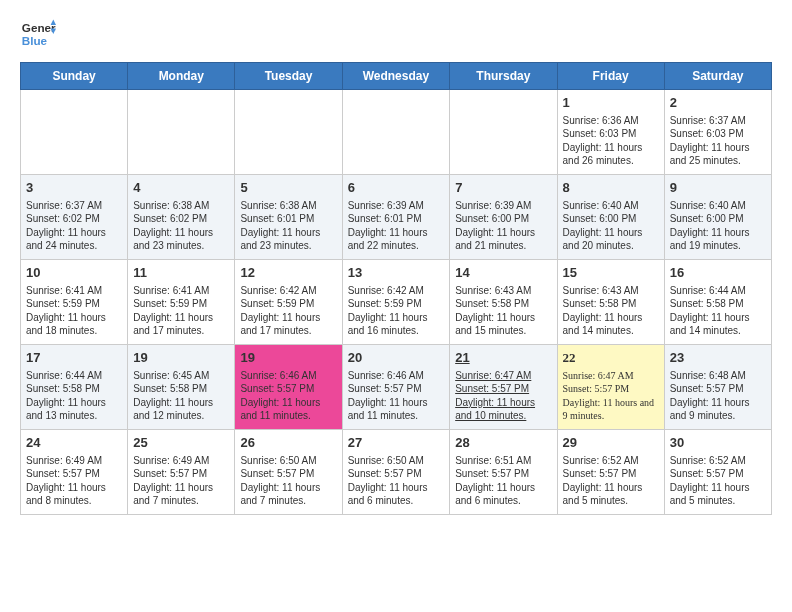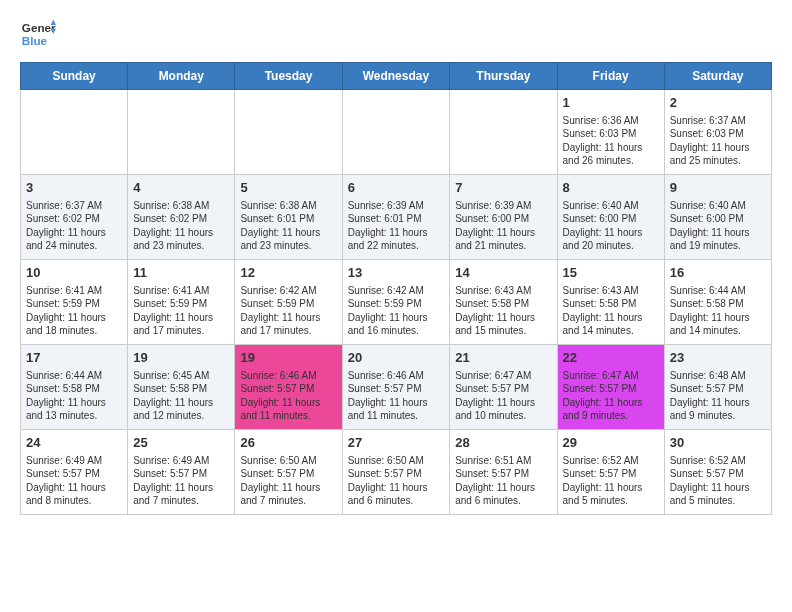--- a/index.html
+++ b/index.html
@@ -239,27 +239,27 @@
           <div>Sunrise: 6:46 AM</div>
           <div>Sunset: 5:57 PM</div>
           <div>Daylight: 11 hours and 11 minutes.</div>
         </td>
         <td style="background: rgb(240, 244, 248);">
           <span class="day-num">20</span>
           <div>Sunrise: 6:46 AM</div>
           <div>Sunset: 5:57 PM</div>
           <div>Daylight: 11 hours and 11 minutes.</div>
         </td>
-        <td style="background: rgb(240, 244, 248);">
+        <td style="background: rgb(240, 244, 248); text-decoration: underline;">
           <span class="day-num">21</span>
           <div>Sunrise: 6:47 AM</div>
           <div>Sunset: 5:57 PM</div>
           <div>Daylight: 11 hours and 10 minutes.</div>
         </td>
-        <td style="background: #d946ef;">
+        <td style="background: #fef9c3; font-family: Liberation Serif, serif;">
           <span class="day-num">22</span>
           <div>Sunrise: 6:47 AM</div>
           <div>Sunset: 5:57 PM</div>
           <div>Daylight: 11 hours and 9 minutes.</div>
         </td>
         <td style="background: rgb(240, 244, 248);">
           <span class="day-num">23</span>
           <div>Sunrise: 6:48 AM</div>
           <div>Sunset: 5:57 PM</div>
           <div>Daylight: 11 hours and 9 minutes.</div>

